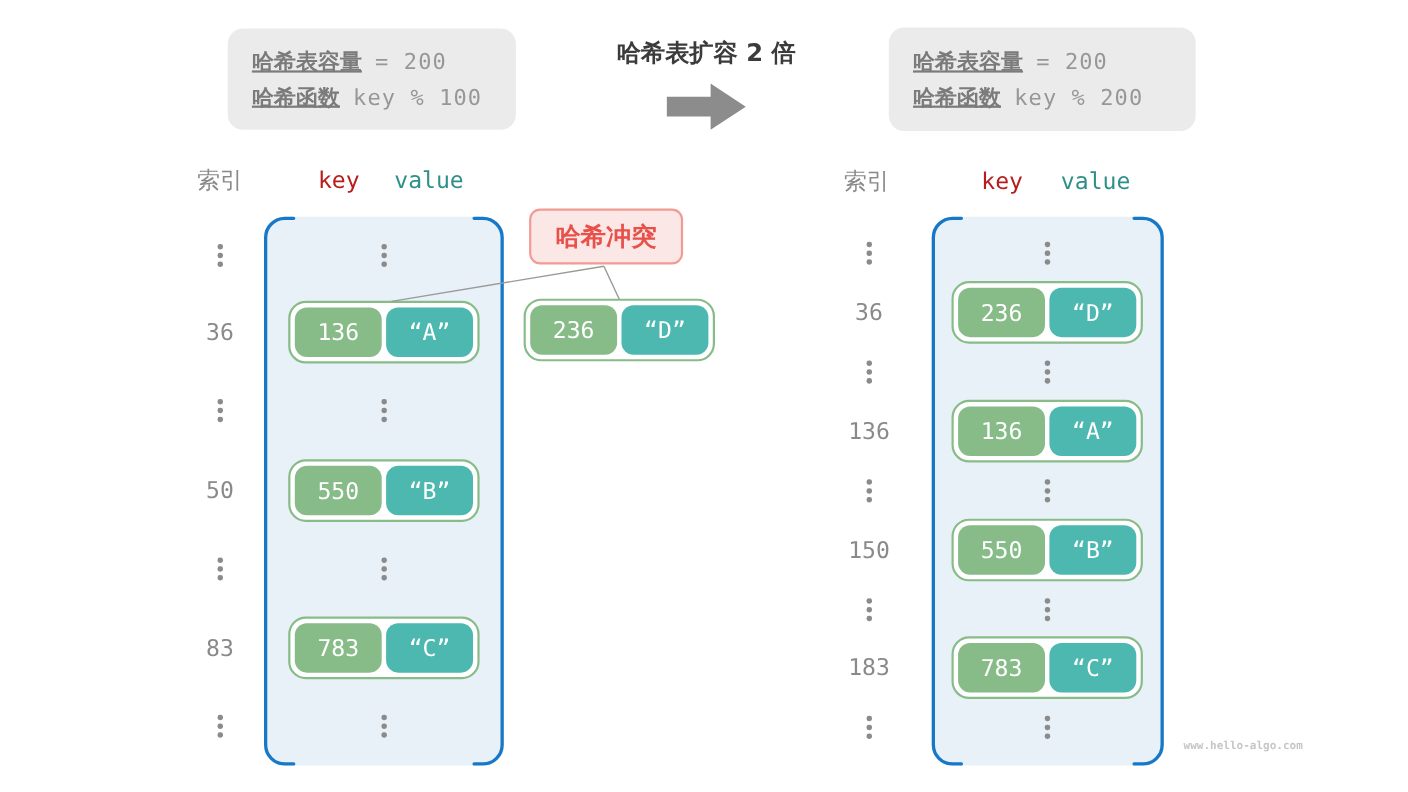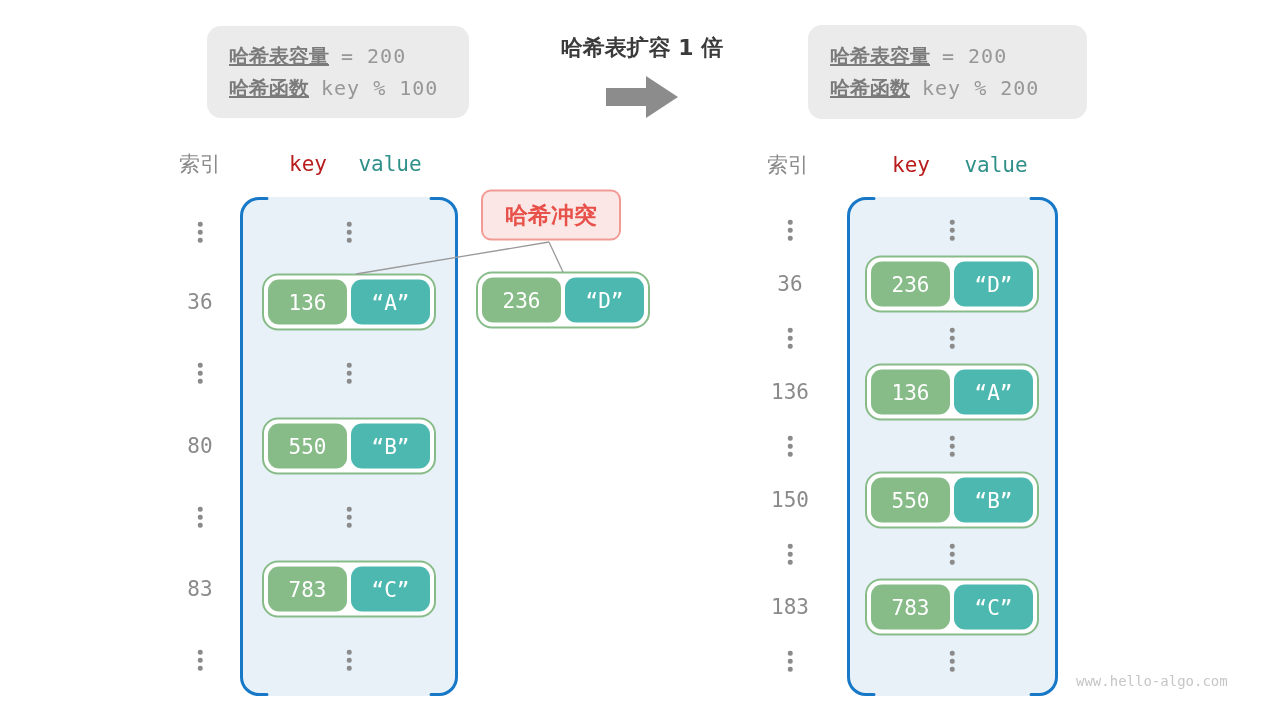--- a/index.html
+++ b/index.html
@@ -43,39 +43,39 @@
         justify-content:center;font-size:21px;}
   .cell.key{background:#87BC89;}
   .cell.value{background:#4DB8B0;}
 
   .collision{position:absolute;left:551px;top:215px;transform:translate(-50%,-50%);
              background:#FBE8E6;border:2px solid #F29B94;border-radius:10px;color:#E8504A;
              font-weight:bold;font-size:23px;padding:8px 22px;white-space:nowrap;}
 
   .overlay{position:absolute;left:0;top:0;pointer-events:none;}
 
-  .watermark{position:absolute;left:1076px;top:673px;color:#C6C6C6;font-size:14px;white-space:nowrap;}
+  .watermark{position:absolute;left:1076px;top:673px;color:#C6C6C6;font-size:10px;white-space:nowrap;font-weight:bold;}
 </style>
 </head>
 <body>
 
 <div class="canvas">
 
   <div class="info-box" style="left:207px;top:26px;width:262px;height:92px">
     <div class="info-line">
       <span class="info-label">哈希表容量</span>
       <span class="info-value mono">= 200</span>
     </div>
     <div class="info-line">
       <span class="info-label">哈希函数</span>
       <span class="info-value mono">key % 100</span>
     </div>
   </div>
 
-  <div class="center-title">哈希表扩容 1 倍</div>
+  <div class="center-title">哈希表扩容 2 倍</div>
   <div class="arrow-wrap">
     <svg width="72" height="42" viewBox="0 0 72 42">
       <polygon points="0,12 40,12 40,0 72,21 40,42 40,30 0,30" fill="#8C8C8C"></polygon>
     </svg>
   </div>
 
   <div class="info-box" style="left:808px;top:25px;width:279px;height:94px">
     <div class="info-line">
       <span class="info-label">哈希表容量</span>
       <span class="info-value mono">= 200</span>
@@ -127,21 +127,21 @@
       <div class="dots" style="left: 200px; top: 373px;">
         <span class="dot"></span>
         <span class="dot"></span>
         <span class="dot"></span>
       </div>
       <div class="dots" style="left: 349px; top: 373px;">
         <span class="dot"></span>
         <span class="dot"></span>
         <span class="dot"></span>
       </div>
-      <div class="idx mono" style="left: 200px; top: 446px;">80</div>
+      <div class="idx mono" style="left: 200px; top: 446px;">50</div>
       <div class="pair" style="left: 349px; top: 446px;">
         <div class="cell key mono">550</div>
         <div class="cell value mono">“B”</div>
       </div>
       <div class="dots" style="left: 200px; top: 517px;">
         <span class="dot"></span>
         <span class="dot"></span>
         <span class="dot"></span>
       </div>
       <div class="dots" style="left: 349px; top: 517px;">

